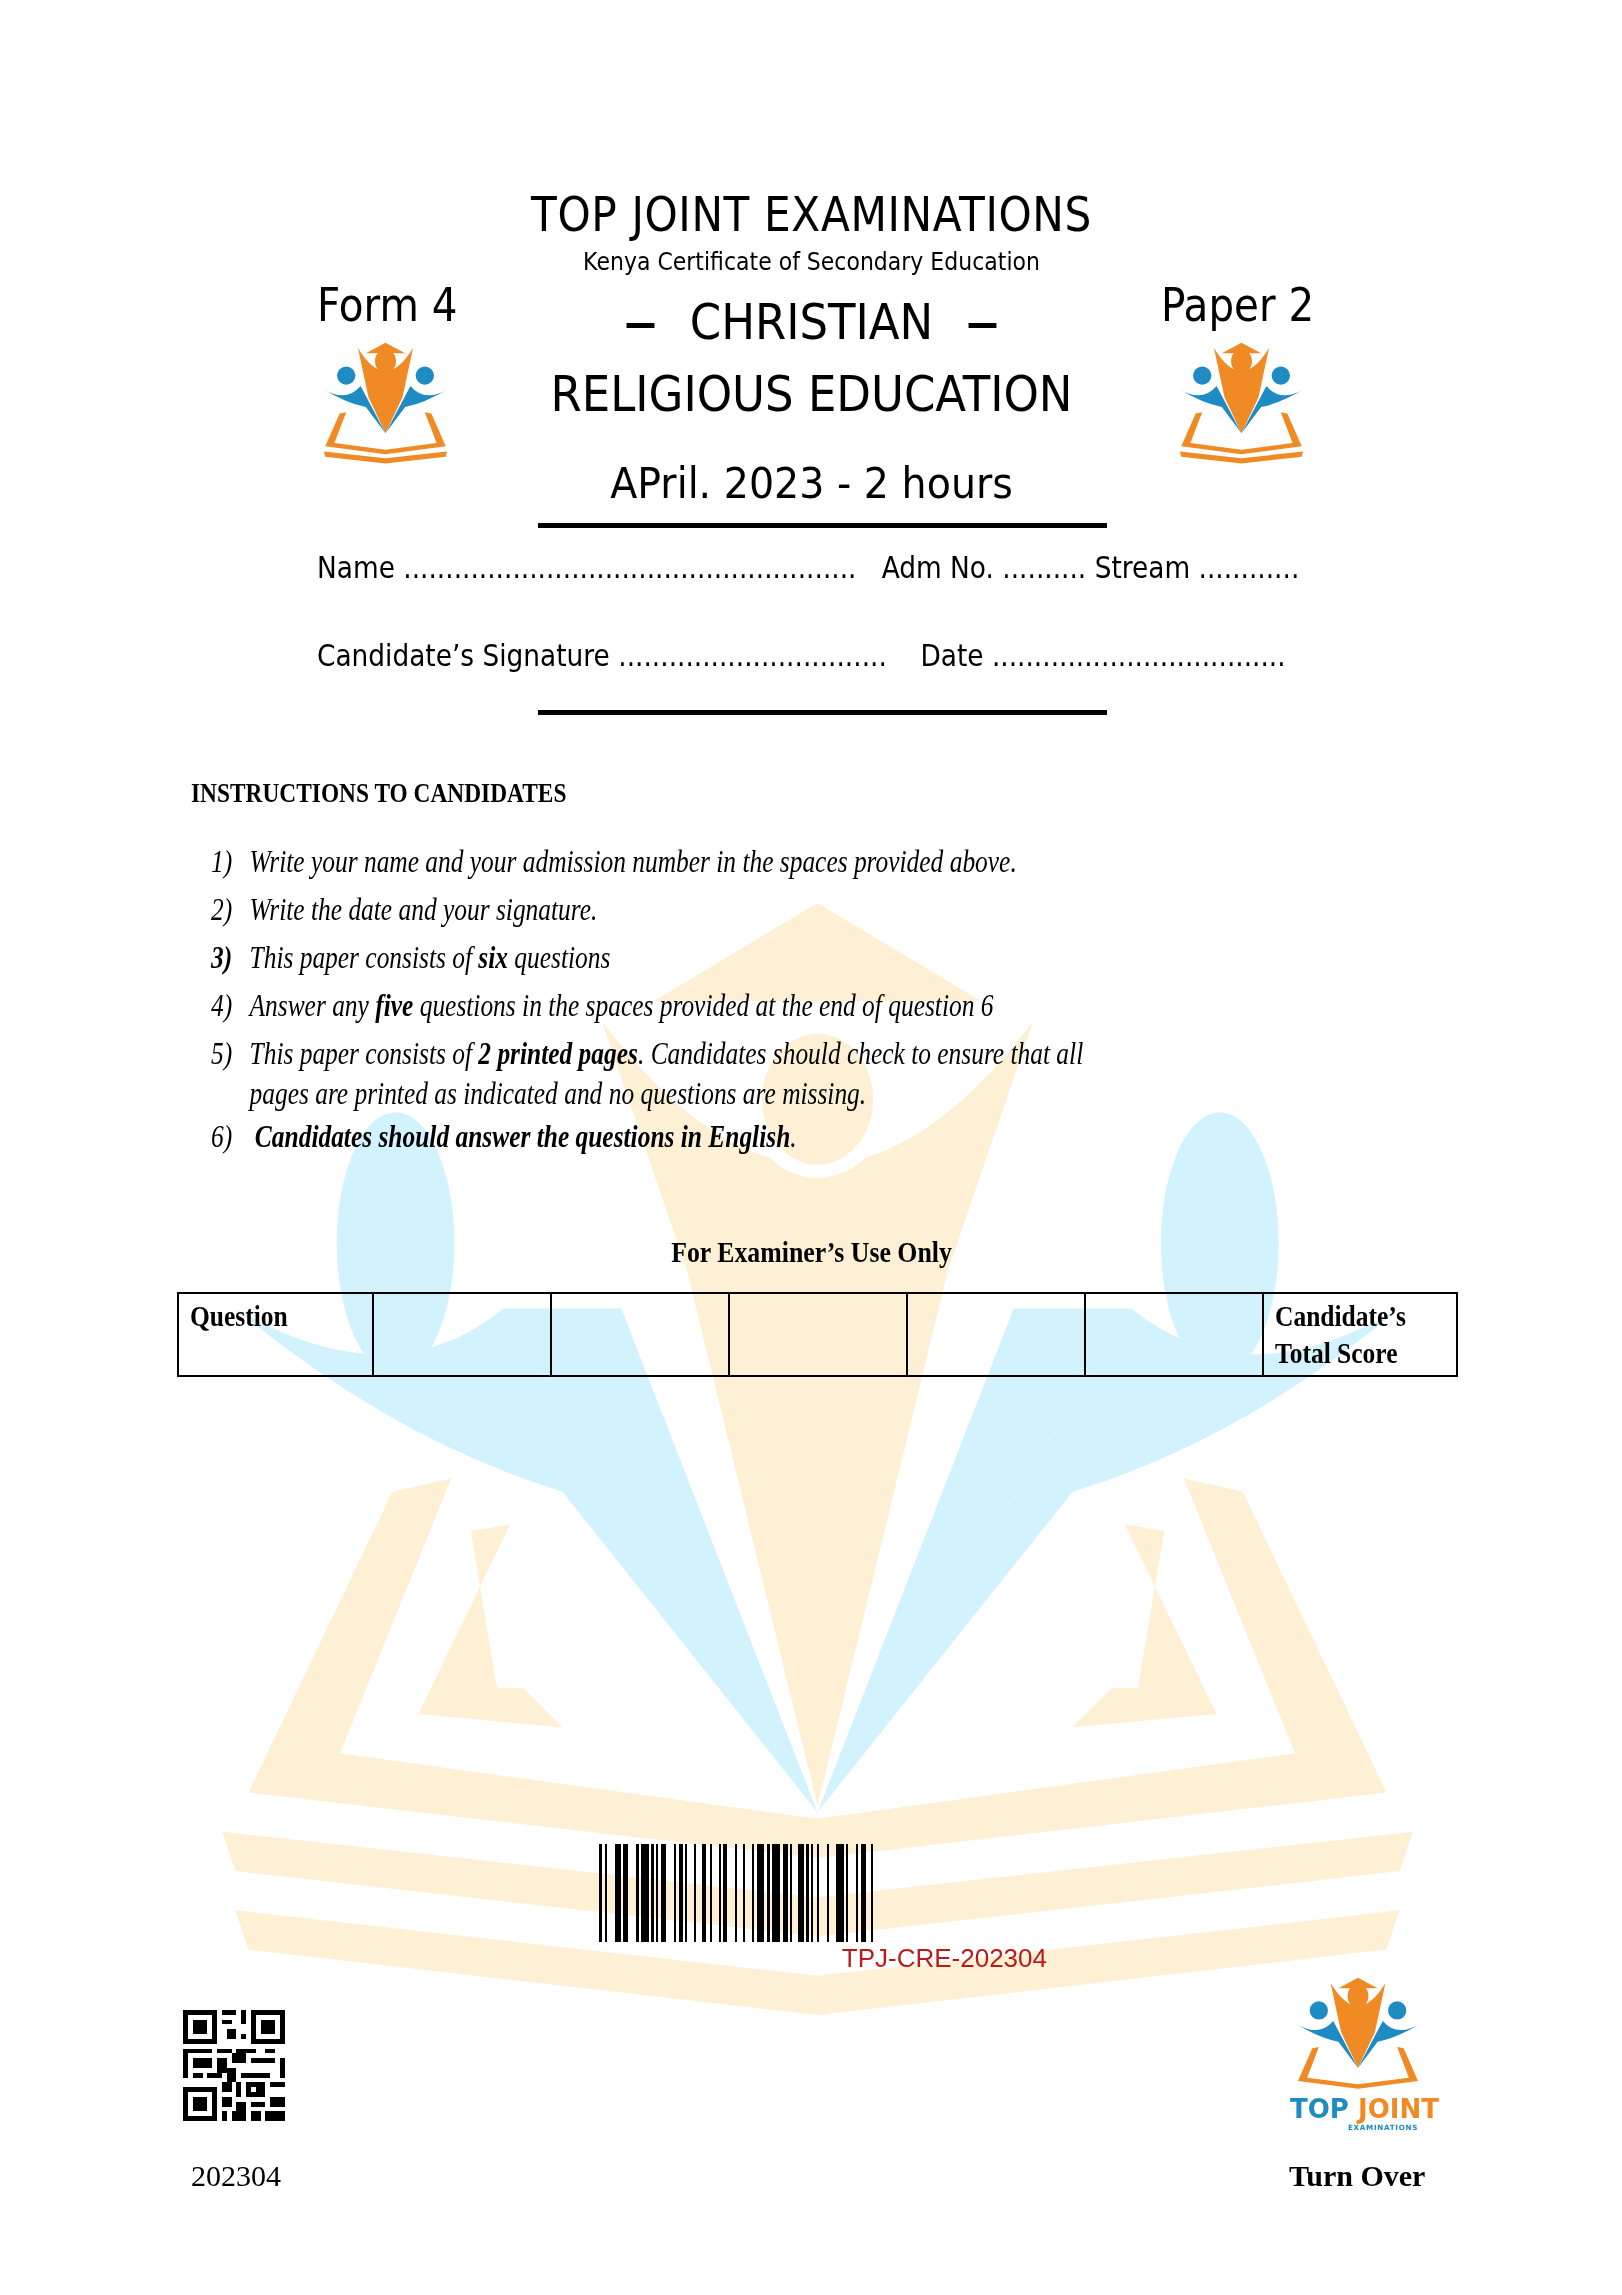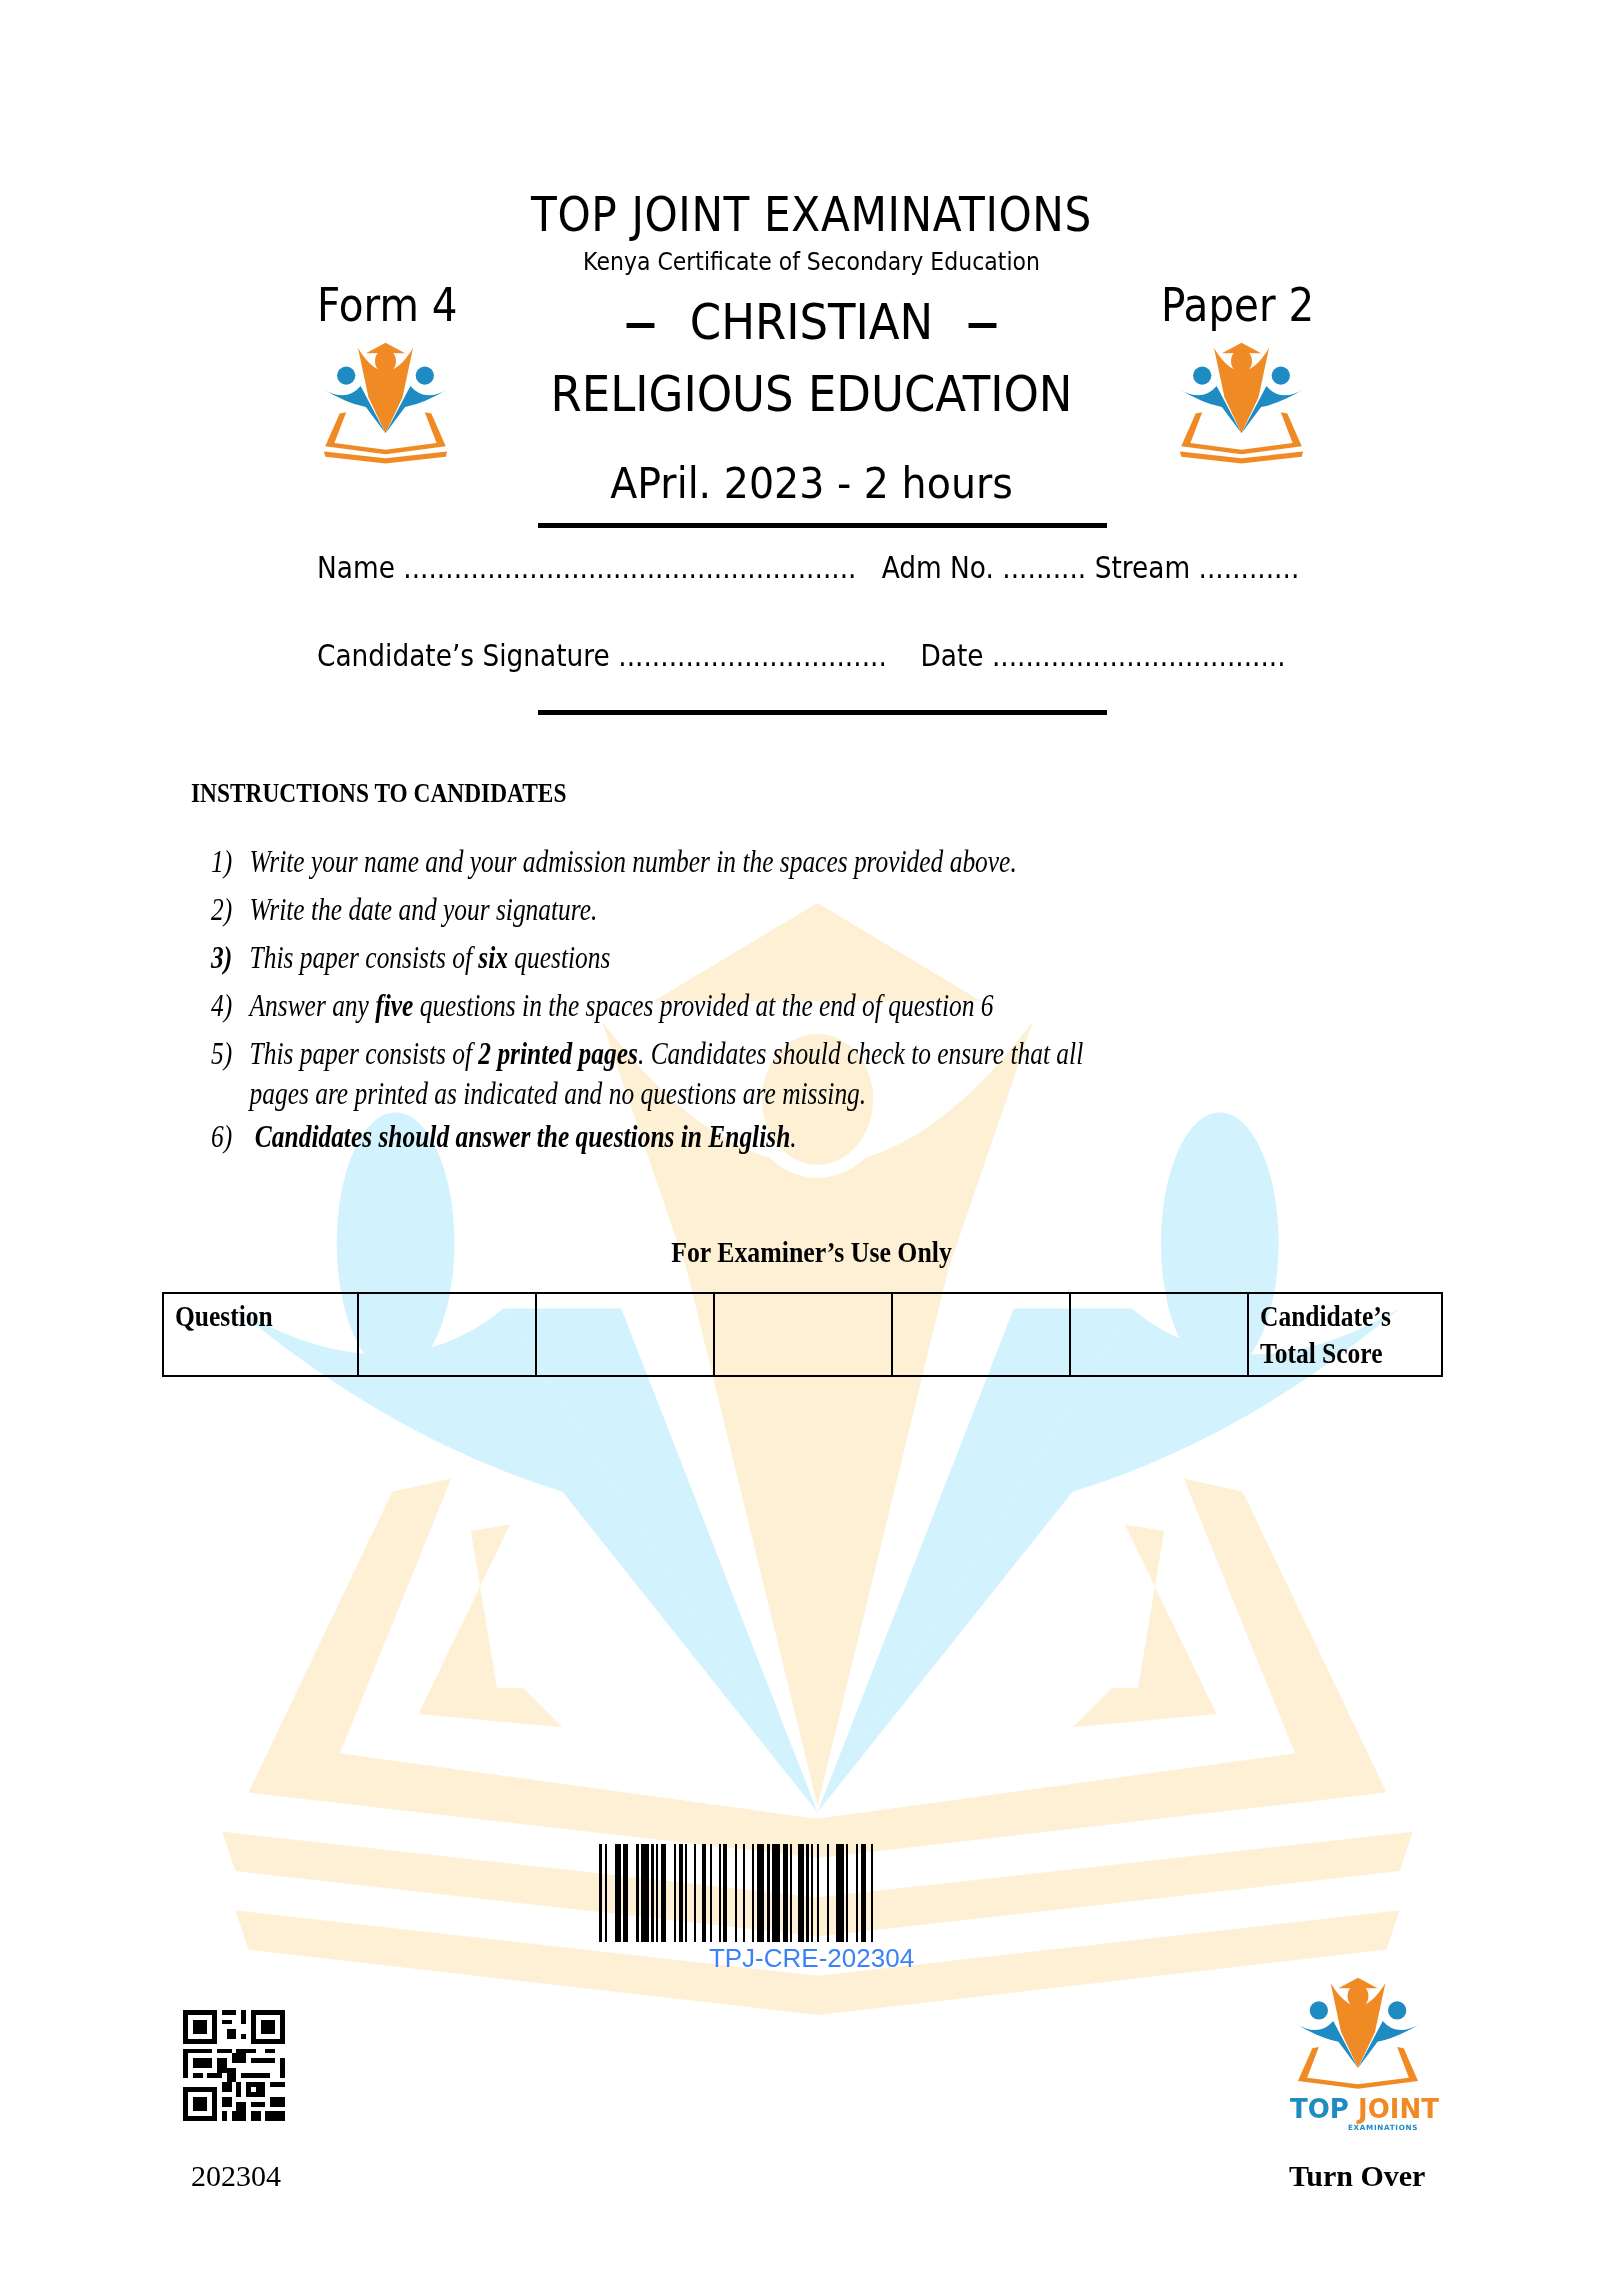--- a/index.html
+++ b/index.html
@@ -29,28 +29,28 @@
   
   .instr-head { left: 191px; top: 777px; font-size: 27.5px; font-weight: bold; transform: scaleX(0.85); transform-origin: left; }
   .instr-list { left: 211px; top: 838px; width: 1243px; font-size: 31px; font-style: italic; line-height: 48px; }
   .instr-item { display: flex; transform: scaleX(0.82); transform-origin: left; white-space: nowrap; }
   .instr-item .num { width: 47px; flex: 0 0 47px; }
   .instr-item .cont { padding-left: 47px; }
   .instr-item b { font-weight: bold; }
 
   
   .exam-title { left: 0; width: 1623px; top: 1235px; text-align: center; font-size: 30px; font-weight: bold; transform: scaleX(0.86); }
-  .exam-table { position: absolute; z-index: 1; left: 162px; top: 1292px; width: 1279px; border-collapse: collapse; table-layout: fixed; }
+  .exam-table { position: absolute; z-index: 1; left: 177px; top: 1292px; width: 1279px; border-collapse: collapse; table-layout: fixed; }
   .exam-table td { border: 2px solid #000; height: 76px; vertical-align: top; padding: 2.6px 10.5px; font-size: 30px; font-weight: bold; line-height: 37px; }
   .exam-table td .lbl { display: inline-block; transform: scaleX(0.85); transform-origin: left; white-space: nowrap; }
 
   
   .barcode { position: absolute; z-index: 1; left: 599px; top: 1844px; width: 419px; height: 98px; display: flex; align-items: stretch; }
   .barcode span { display: block; background: #000; }
-  .barcode-text { left: 576px; width: 471px; top: 1943px; text-align: center; font-family: "Liberation Sans", sans-serif; font-size: 26px; color: #3b82f6; }
+  .barcode-text { left: 576px; width: 471px; top: 1943px; text-align: right; font-family: "Liberation Sans", sans-serif; font-size: 26px; color: #b91c1c; }
   .qr { position: absolute; z-index: 1; left: 183px; top: 2010px; width: 102px; height: 111px; }
   .footer-code { left: 191px; top: 2159px; font-size: 30px; font-weight: normal; }
   .footer-turn { left: 1289px; top: 2159px; font-size: 30px; font-weight: bold; }
   .brand-top { font-family: "DejaVu Sans", sans-serif; font-weight: bold; }
 </style>
 </head>
 <body>
 
 <svg class="watermark" viewBox="0 0 1900 1700">
 

